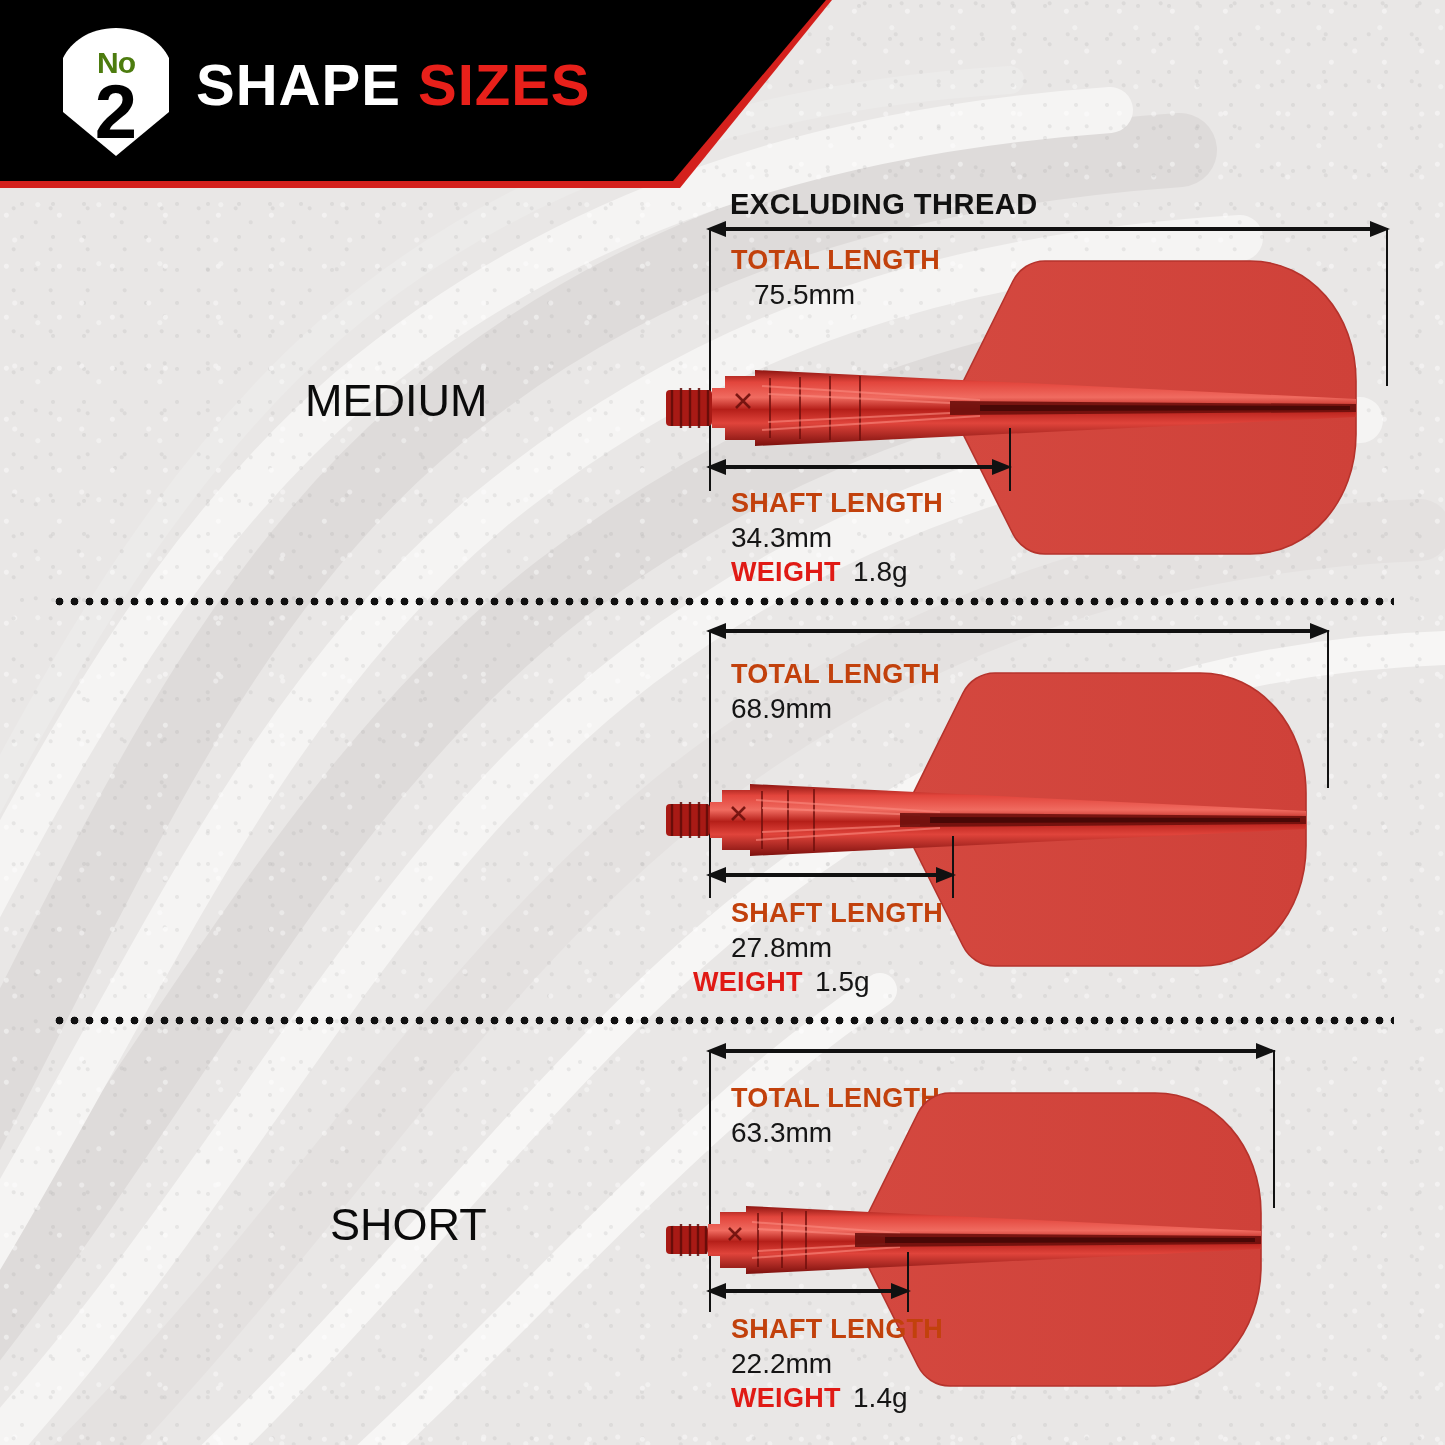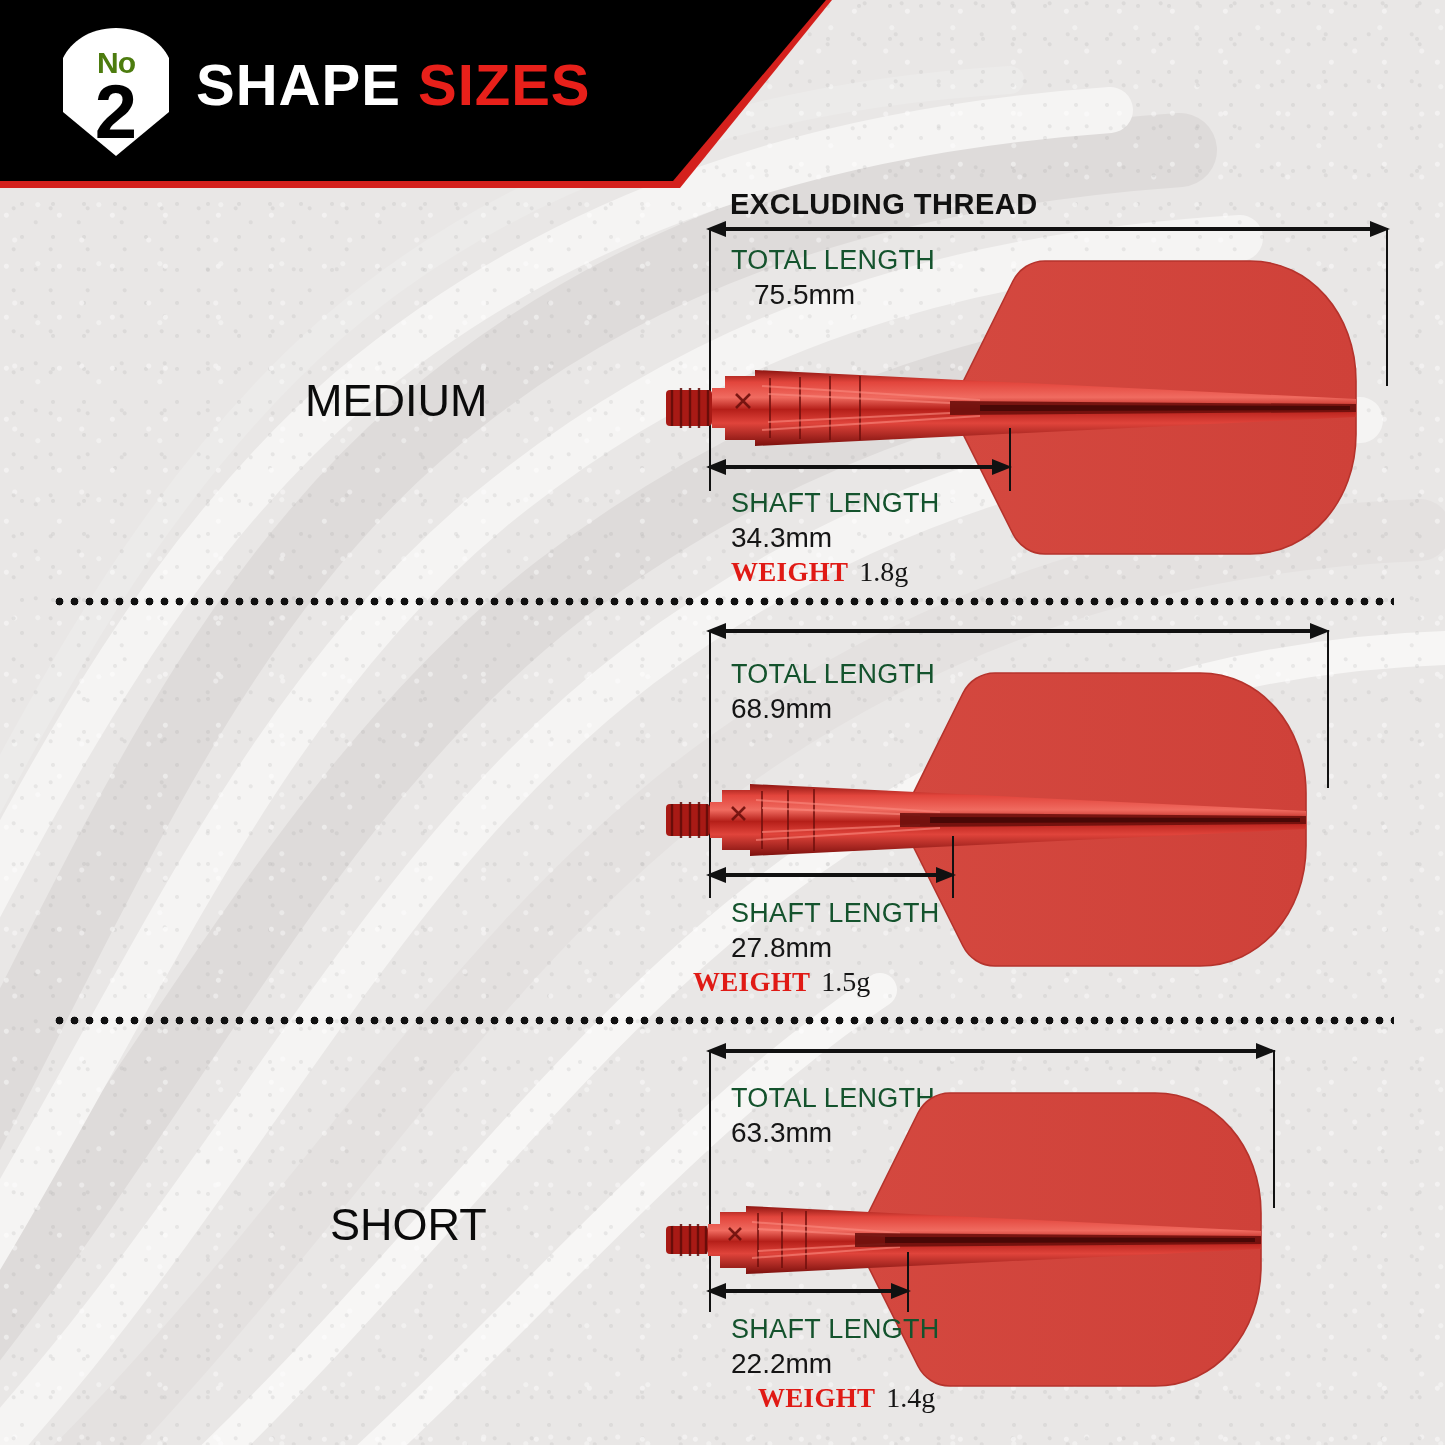--- a/index.html
+++ b/index.html
@@ -70,29 +70,29 @@
   
   .size-label{
     position:absolute;font-size:45px;font-weight:normal;color:#0b0b0b;
     letter-spacing:0px;white-space:nowrap;line-height:1;
   }
   .note-top{
     position:absolute;font-size:29px;font-weight:bold;color:#111;
     letter-spacing:.5px;white-space:nowrap;line-height:1;
   }
   .dim-title{
-    position:absolute;font-size:27px;font-weight:normal;color:#14532d;
+    position:absolute;font-size:27px;font-weight:bold;color:#c2410c;
     letter-spacing:.3px;white-space:nowrap;line-height:1;
   }
   .dim-value{
     position:absolute;font-size:28px;font-weight:normal;color:#151515;
     white-space:nowrap;line-height:1;
   }
   .weight-row{
-    position:absolute;white-space:nowrap;line-height:1;font-family:Liberation Serif, serif;
+    position:absolute;white-space:nowrap;line-height:1;
   }
   .weight-row .wl{font-size:27px;font-weight:bold;color:#e01a15;letter-spacing:.3px;}
   .weight-row .wv{font-size:28px;color:#151515;}
 
   
   .dimline{position:absolute;height:18px;}
   .dimline svg{display:block;}
   .tick{position:absolute;width:2px;background:#111;}
 
   
@@ -388,20 +388,20 @@
   <div class="tick" style="left:907px;top:1252px;height:60px;"></div>
   <div class="dimline" style="left:706px;top:1282px;width:205px;">
     <svg width="205" height="18" viewBox="0 0 205 18">
       <line x1="14" y1="9" x2="191" y2="9" stroke="#111" stroke-width="4"></line>
       <polygon points="0,9 20,1 20,17" fill="#111"></polygon>
       <polygon points="205,9 185,1 185,17" fill="#111"></polygon>
     </svg>
   </div>
   <div class="dim-title" style="left:731px;top:1316px;">SHAFT LENGTH</div>
   <div class="dim-value" style="left:731px;top:1350px;">22.2mm</div>
-  <div class="weight-row" style="left:758px;top:1384px;">
+  <div class="weight-row" style="left:731px;top:1384px;">
     <span class="wl">WEIGHT</span>
     <span class="wv">&nbsp;</span><span class="wv">1.4g</span>
   </div>
 
   <div class="size-label" style="left:330px;top:1202px;">SHORT</div>
 
 </div>
 
 </body></html>

